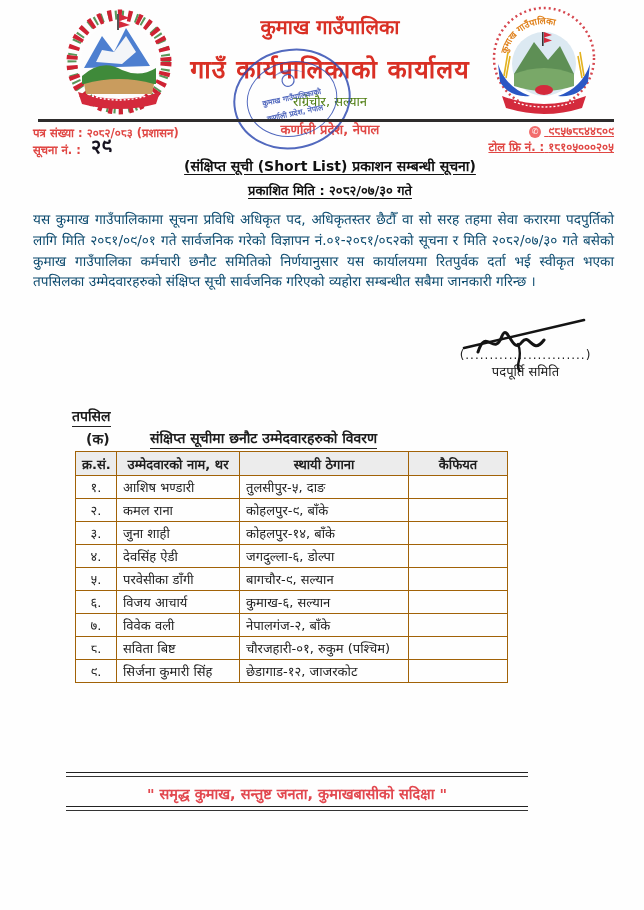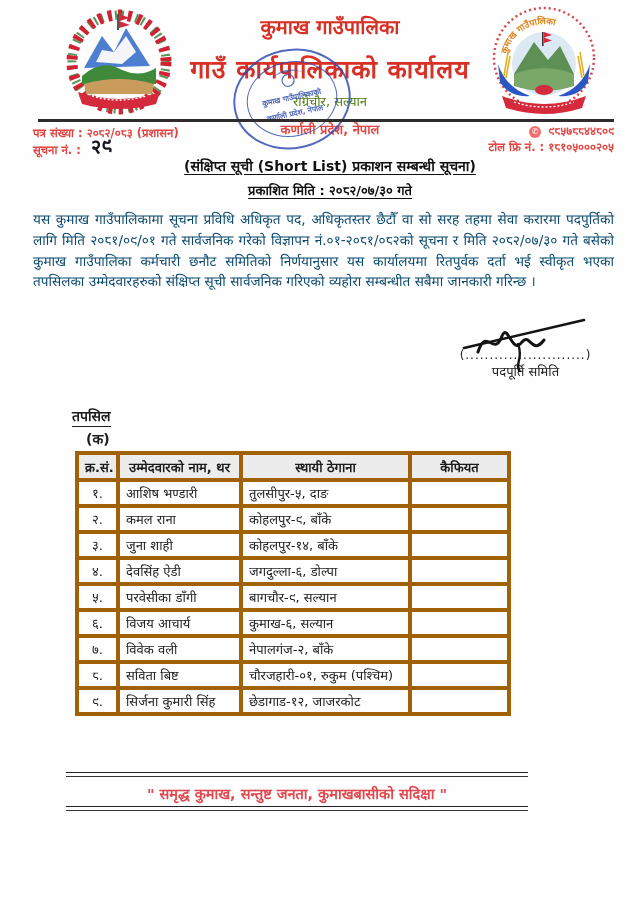--- a/index.html
+++ b/index.html
@@ -16,40 +16,40 @@
   .h-line1{font-size:20px;font-weight:bold;color:#d93025;}
   .h-line2{font-size:25px;font-weight:bold;color:#d93025;margin-top:11px;letter-spacing:1px;}
   .h-line3{font-size:13px;font-weight:normal;color:#4d7c0f;margin-top:7px;}
   .h-line4{font-size:13px;font-weight:bold;color:#e04744;margin-top:10px;}
   .stamp{position:absolute;left:230px;top:46px;width:124px;height:106px;transform:rotate(-12deg);opacity:.82;pointer-events:none;}
   .stamp-text{position:absolute;width:100%;text-align:center;color:#2d49b0;font-size:7.5px;font-weight:bold;}
   .header-rule{position:absolute;left:38px;top:119px;width:576px;height:3px;background:#2e2c2c;}
   .meta-left{position:absolute;left:33px;top:126px;color:#e04744;font-size:11.5px;font-weight:bold;line-height:15px;}
   .suchana-row{margin-top:2px;display:flex;align-items:flex-start;}
   .handwritten{display:inline-block;font-size:20px;color:#16121f;font-weight:bold;transform:rotate(-6deg);margin-left:10px;margin-top:-4px;font-family:"DejaVu Serif","Liberation Serif",serif;}
-  .meta-right{position:absolute;right:30px;top:123px;text-align:right;color:#e04744;font-size:11.5px;font-weight:bold;line-height:16px;}
+  .meta-right{position:absolute;right:30px;top:123px;text-align:right;color:#e04744;font-size:11.5px;font-weight:bold;line-height:16px;text-decoration:underline;}
   .phone-icon{display:inline-block;width:12px;height:12px;border-radius:50%;background:#f26d6d;color:#fff;font-size:8px;line-height:12px;text-align:center;vertical-align:middle;margin-right:3px;}
   
   .title-block{position:absolute;left:0;top:156px;width:660px;text-align:center;}
   .notice-title{font-size:14px;font-weight:bold;text-decoration:underline;text-underline-offset:3px;color:#111;}
   .notice-date{font-size:13px;font-weight:bold;text-decoration:underline;text-underline-offset:3px;margin-top:6px;color:#111;}
   
   .body-par{position:absolute;left:33px;top:209px;width:581px;font-size:13.6px;line-height:20.8px;text-align:justify;color:#0c4a6e;}
   
   .signature{position:absolute;left:438px;top:316px;width:175px;text-align:center;}
   .sig-squiggle{position:absolute;left:18px;top:-4px;width:140px;height:60px;}
   .sig-dots{font-size:12px;color:#222;letter-spacing:1px;margin-top:32px;}
   .sig-label{font-size:13px;color:#222;margin-top:0px;}
   
   .tapasil-head{position:absolute;left:72px;top:406px;font-size:14px;font-weight:bold;border-bottom:1.5px solid #222;padding-bottom:1px;}
   .tapasil-marker{position:absolute;left:86px;top:429px;font-size:14px;font-weight:bold;}
   .tapasil-title{position:absolute;left:150px;top:428px;font-size:14px;font-weight:bold;border-bottom:1.5px solid #222;padding-bottom:1px;}
   
   table.shortlist{position:absolute;left:75px;top:451px;width:432px;border-collapse:collapse;table-layout:fixed;font-size:13px;}
-  table.shortlist th,table.shortlist td{border:4px solid #a16207;padding:1px 6px;height:20px;overflow:hidden;white-space:nowrap;}
+  table.shortlist th,table.shortlist td{border:1px solid #a16207;padding:1px 6px;height:20px;overflow:hidden;white-space:nowrap;}
   table.shortlist th{background:#ececec;font-weight:bold;text-align:center;height:21px;}
   table.shortlist td.c-sn{text-align:center;}
   table.shortlist{border:1.5px solid #4c4c4c;}
   
   .footer{position:absolute;left:66px;top:772px;width:462px;text-align:center;}
   .rule{height:3px;border-top:1.5px solid #222;border-bottom:1px solid #333;}
   .slogan{color:#e2484f;font-size:14.5px;font-weight:bold;margin:6px 0 3px 0;}
   .contact{color:#e8565e;font-size:10.3px;font-weight:bold;margin:0 0 6px 0;}
 </style>
 </head>
@@ -144,20 +144,21 @@
       <path d="M22 40 C30 14, 38 46, 46 24 C52 10, 56 44, 66 30 C74 20, 76 44, 88 28" fill="none" stroke="#141414" stroke-width="3" stroke-linecap="round"></path>
       <path d="M8 36 L128 8" fill="none" stroke="#141414" stroke-width="2.6" stroke-linecap="round"></path>
       <path d="M62 32 C68 46, 58 52, 64 60" fill="none" stroke="#141414" stroke-width="2.4" stroke-linecap="round"></path>
     </svg>
     <div class="sig-dots">(.........................)</div>
     <div class="sig-label">पदपूर्ति समिति</div>
   </div>
 
   <div class="tapasil-head">तपसिल</div>
   <div class="tapasil-marker">(क)</div>
+  <div class="tapasil-title">संक्षिप्त सूचीमा छनौट उम्मेदवारहरुको विवरण</div>
 
   <table class="shortlist">
     <colgroup>
         <col style="width:41px">
         <col style="width:123px">
         <col style="width:169px">
         <col style="width:99px">
       </colgroup>
     <thead>
       <tr>

